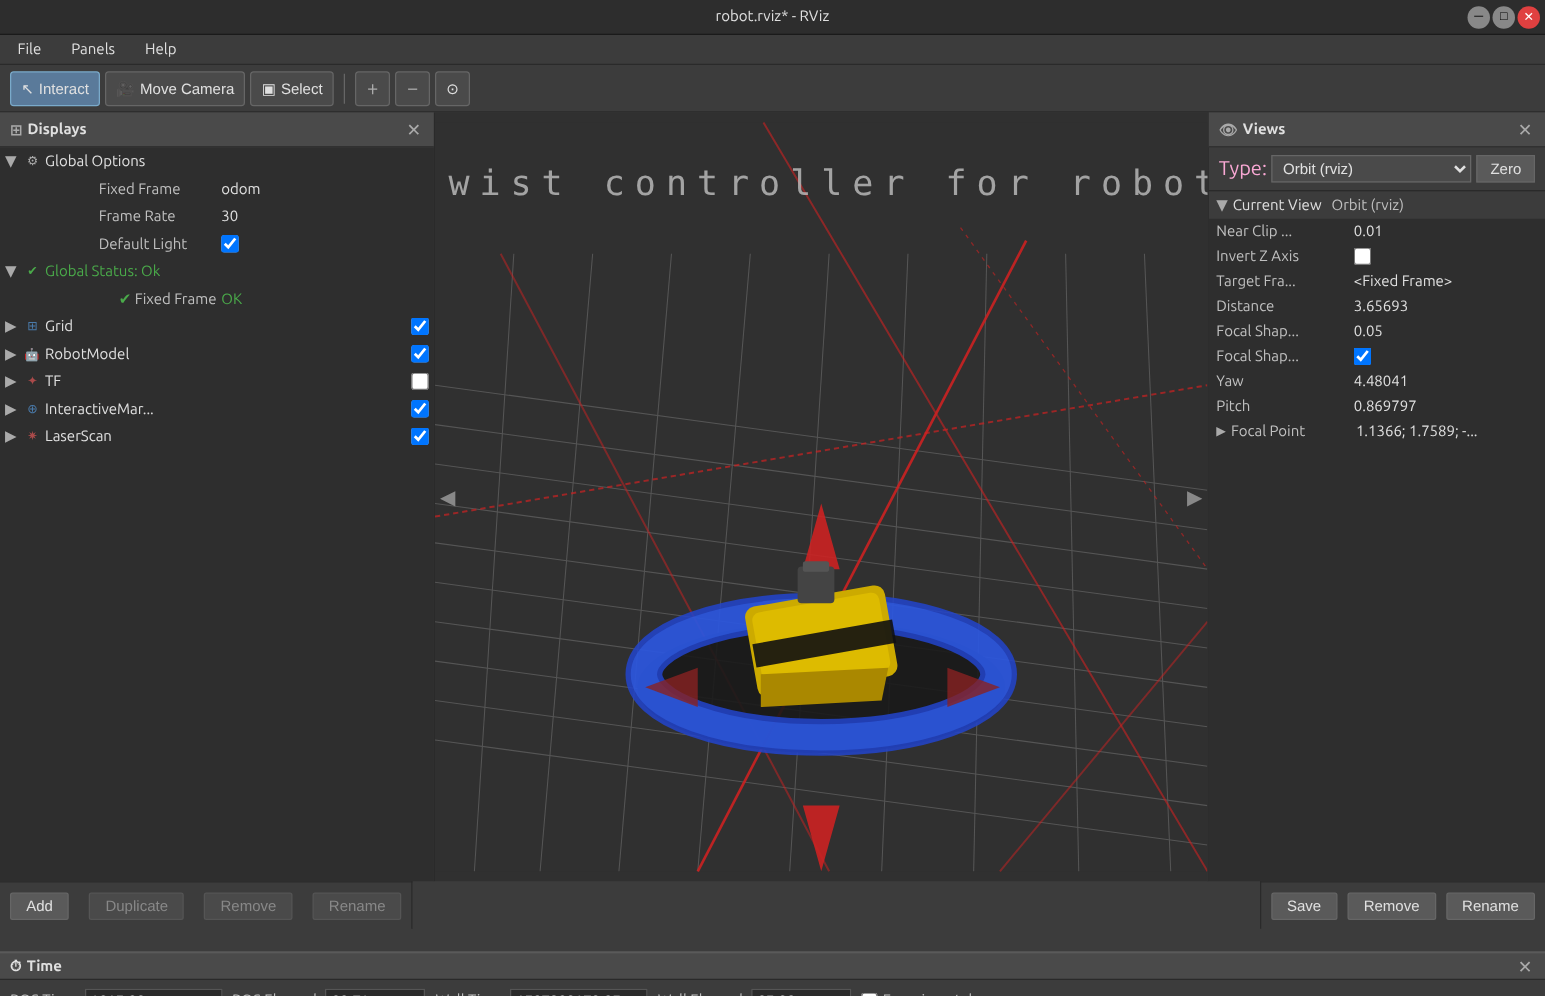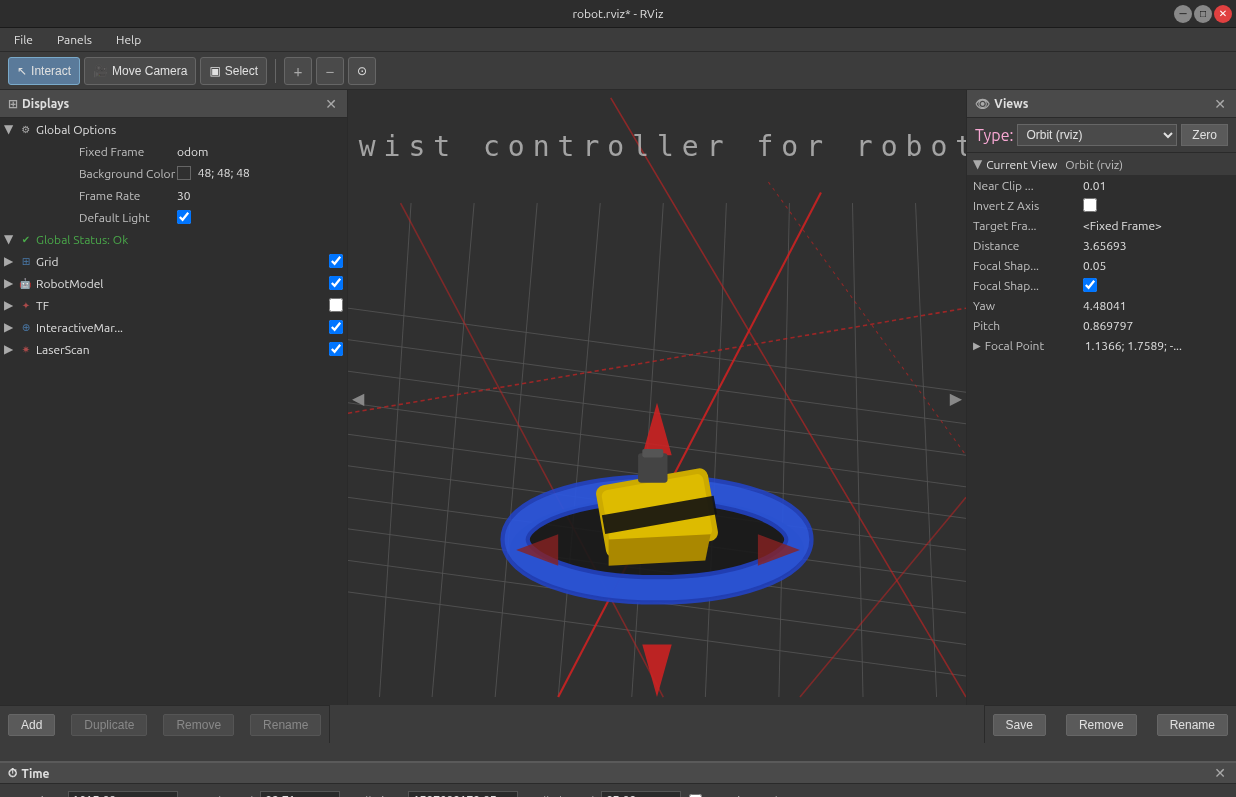--- a/index.html
+++ b/index.html
@@ -68,21 +68,21 @@
     #views-zero-btn { background: #5a5a5a; border: 1px solid #666; color: #e0e0e0; padding: 3px 10px; cursor: pointer; font-size: 12px; }
     #views-content { flex: 1; overflow-y: auto; background: #2e2e2e; }
     .views-section-header { background: #3c3c3c; display: flex; align-items: center; padding: 3px 6px; min-height: 22px; }
     .views-row { display: flex; align-items: center; padding: 2px 6px; min-height: 20px; }
     .views-prop-label { width: 110px; color: #c0c0c0; font-size: 12px; }
     .views-prop-value { color: #e0e0e0; font-size: 12px; }
     .views-checkbox { width: 14px; height: 14px; }
 
     
     #left-bottom { height: 38px; background: #3c3c3c; border-top: 1px solid #2a2a2a; border-right: 1px solid #2a2a2a; display: flex; align-items: center; padding: 0 8px; gap: 16px; }
-    #right-bottom { height: 38px; background: #3c3c3c; border-top: 1px solid #2a2a2a; border-left: 1px solid #2a2a2a; display: flex; align-items: center; padding: 0 8px; gap: 20px; }
+    #right-bottom { height: 38px; background: #3c3c3c; border-top: 1px solid #2a2a2a; border-left: 1px solid #2a2a2a; display: flex; align-items: center; padding: 0 8px; gap: 8px; }
     .panel-btn { background: #5a5a5a; border: 1px solid #666; color: #e0e0e0; padding: 3px 12px; cursor: pointer; font-size: 12px; border-radius: 2px; }
     .panel-btn-disabled { background: #4a4a4a; border: 1px solid #555; color: #888; padding: 3px 12px; cursor: default; font-size: 12px; border-radius: 2px; }
     .viewport-center { flex: 1; } 
 
     
     #bottom-section { display: flex; height: 56px; }
 
     
     #time-panel { height: 56px; background: #3c3c3c; border-top: 2px solid #5a5a5a; display: flex; flex-direction: column; }
     #time-header { background: #4a4a4a; height: 22px; display: flex; align-items: center; padding: 0 8px; border-bottom: 1px solid #2a2a2a; justify-content: space-between; }
@@ -164,44 +164,44 @@
         <div class="tree-arrow">▼</div>
         <div class="tree-icon icon-gear">⚙</div>
         <div class="tree-label">Global Options</div>
       </div>
 
       <div class="prop-row">
         <div class="prop-label">Fixed Frame</div>
         <div class="prop-value">odom</div>
       </div>
 
-      <div class="prop-row">
-        <div class="prop-label">Background Color</div>
-        <div class="prop-value">
-          <span class="color-swatch"></span>
-          <span>48; 48; 48</span>
-        </div>
-      </div>
 
       <div class="prop-row">
         <div class="prop-label">Frame Rate</div>
         <div class="prop-value">30</div>
       </div>
 
       <div class="prop-row">
         <div class="prop-label">Default Light</div>
         <input type="checkbox" class="tree-checkbox" checked="" style="">
       </div>
 
       <div class="tree-item">
         <div class="tree-arrow">▼</div>
         <div class="tree-icon icon-green">✔</div>
         <div class="tree-label status-ok">Global Status: Ok</div>
       </div>
 
+      <div class="prop-row">
+        <div class="prop-label" style="padding-left:48px;">
+          <span style="color:#4aaa4a;">✔</span>
+          <span>Fixed Frame</span>
+        </div>
+        <div class="prop-value status-ok">OK</div>
+      </div>
 
       <div class="tree-item">
         <div class="tree-arrow">▶</div>
         <div class="tree-icon icon-blue">⊞</div>
         <div class="tree-label">Grid</div>
         <input type="checkbox" class="tree-checkbox" checked="" style="">
       </div>
 
       <div class="tree-item">
         <div class="tree-arrow">▶</div>

